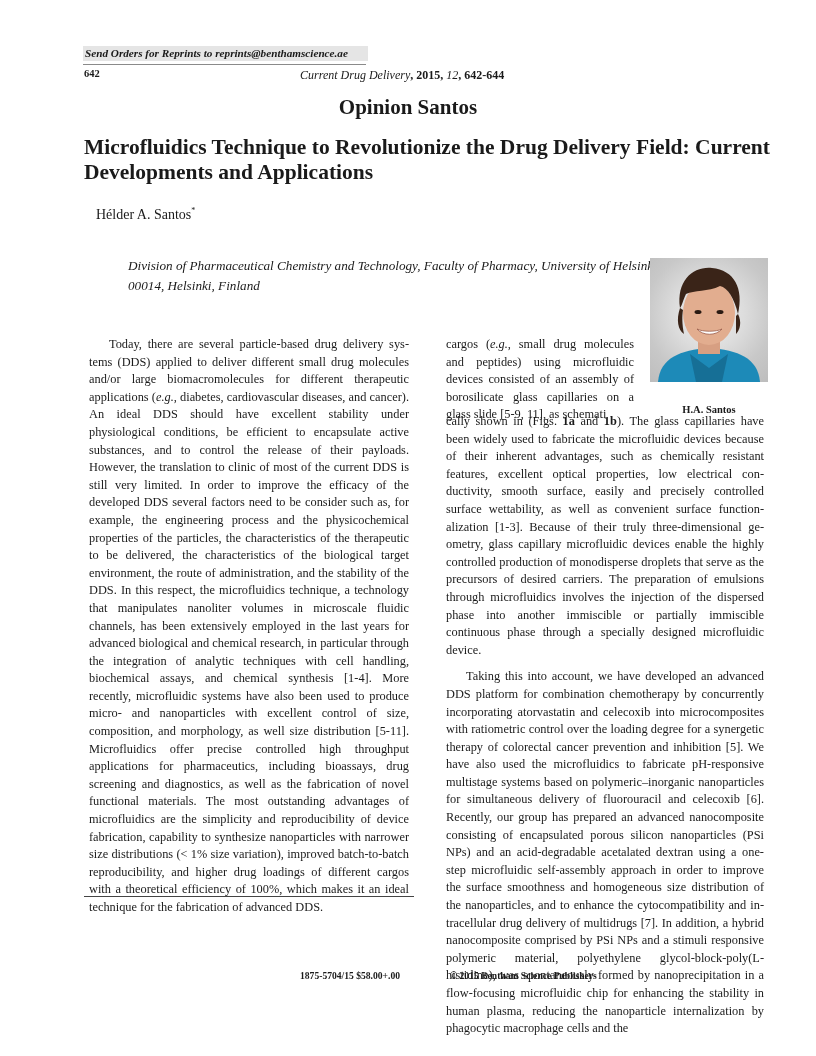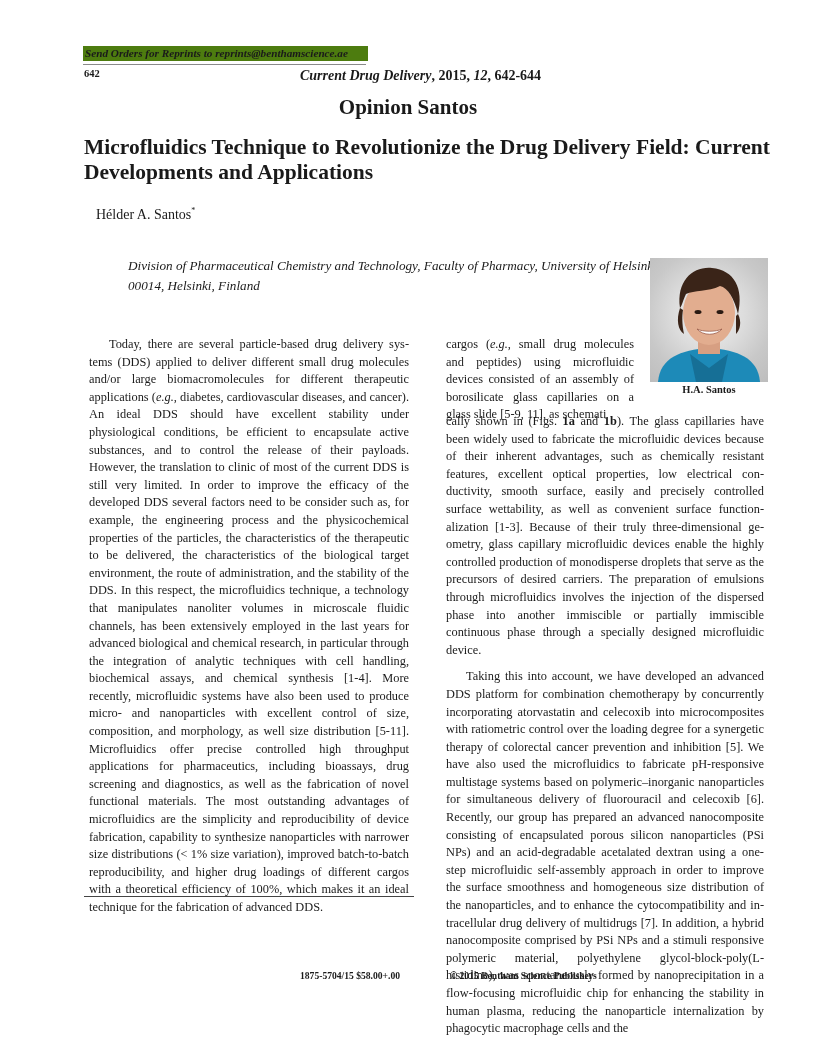--- a/index.html
+++ b/index.html
@@ -1,33 +1,33 @@
 <!DOCTYPE html>
 <html><head>
 <meta charset="utf-8">
 <style>
   html, body { margin: 0; padding: 0; background: #ffffff; }
   body { width: 816px; height: 1056px; position: relative; overflow: hidden;
          font-family: "Liberation Serif", "DejaVu Serif", serif; color: #1a1a1a; }
   .abs { position: absolute; }
-  .reprint { left: 83px; top: 46px; width: 283px; height: 15px; background: #4d7c0f;
+  .reprint { left: 83px; top: 46px; width: 283px; height: 15px; background: #e5e5e5;
              font-size: 11.2px; font-weight: bold; font-style: italic; line-height: 15px;
              padding-left: 2px; white-space: nowrap; }
   .header-line { left: 83px; top: 64px; width: 283px; height: 1px; background: #8a8a8a; }
   .pageno { left: 84px; top: 68px; font-size: 10.5px; font-weight: bold; }
-  .journal { left: 300px; top: 68px; font-size: 14px; font-weight: bold; font-style: italic; white-space: nowrap; }
+  .journal { left: 300px; top: 68px; font-size: 12px; font-weight: normal; font-style: italic; white-space: nowrap; }
   .journal b { font-style: normal; }
   .article-type { left: 0; width: 816px; top: 95px; text-align: center; font-size: 21px; font-weight: bold; }
   .title { left: 84px; top: 135px; width: 700px; font-size: 21.5px; font-weight: bold; line-height: 25px; }
   .author { left: 84px; top: 206px; font-size: 14px; margin-left: 12px; }
   .author sup { font-size: 8px; }
   .affil { left: 84px; top: 256px; width: 560px; font-size: 13.2px; font-style: italic; line-height: 20px; margin-left: 44px; }
   .photo { left: 650px; top: 258px; width: 118px; height: 124px; overflow: hidden;
            background: radial-gradient(circle at 50% 45%, #f1f1f1 0%, #dcdcdc 40%, #c8c8c8 70%, #bdbdbd 100%); }
-  .photo-caption { left: 650px; top: 384px; width: 118px; text-align: center; font-size: 10.5px; font-weight: bold; }
+  .photo-caption { left: 650px; top: 404px; width: 118px; text-align: center; font-size: 10.5px; font-weight: bold; }
   .col { font-size: 12.35px; line-height: 17.6px; text-align: justify; hyphens: manual; }
   .col p { margin: 5px; text-indent: 20px; }
   .col p + p { margin-top: 9px; }
   .left-col { left: 84px; top: 331px; width: 330px; }
   .right-col-top { left: 441px; top: 331px; width: 198px; }
   .right-col { left: 441px; top: 408px; width: 328px; }
   .right-col p.cont { text-indent: 0; }
   .footnote-rule { left: 84px; top: 896px; width: 330px; height: 1px; background: #444; }
   .footnote { left: 84px; top: 900px; width: 330px; font-size: 9.6px; line-height: 11.6px; text-align: justify; }
   .footer-issn { left: 300px; top: 970px; font-size: 9.6px; font-weight: bold; text-align: right; }

